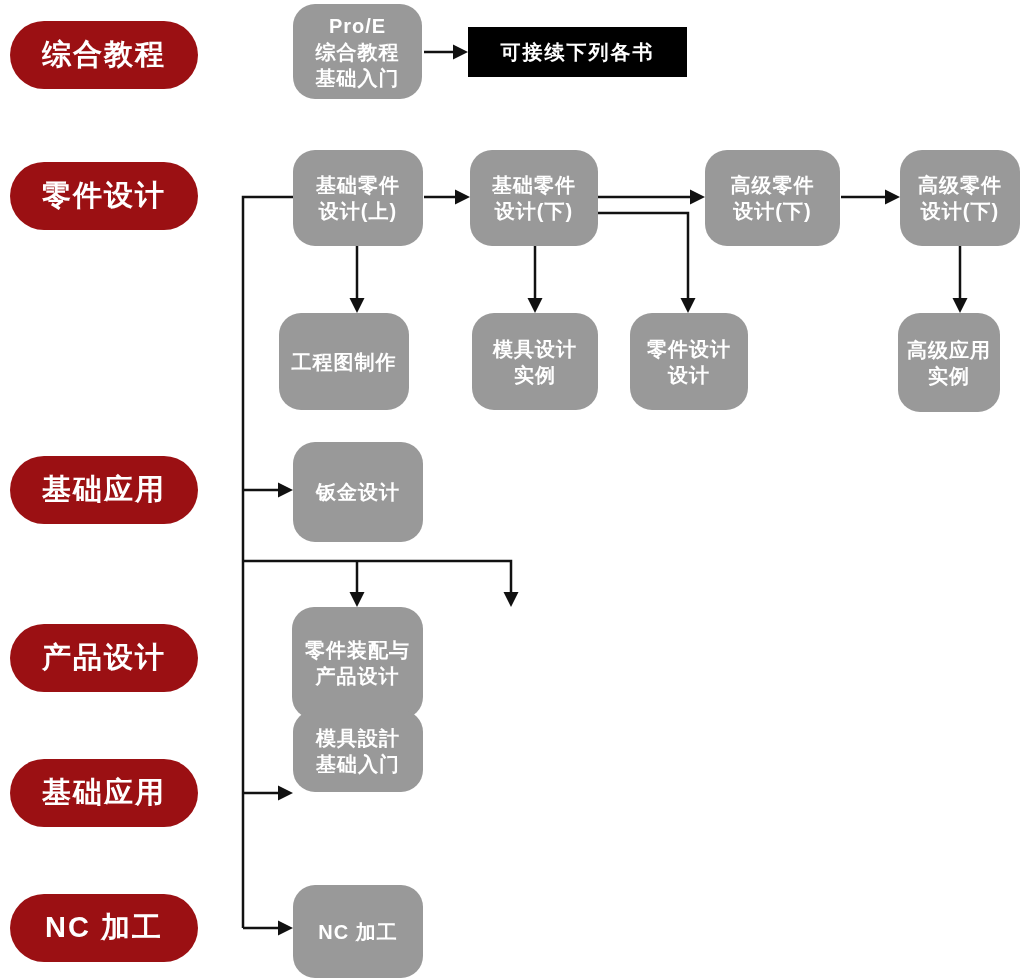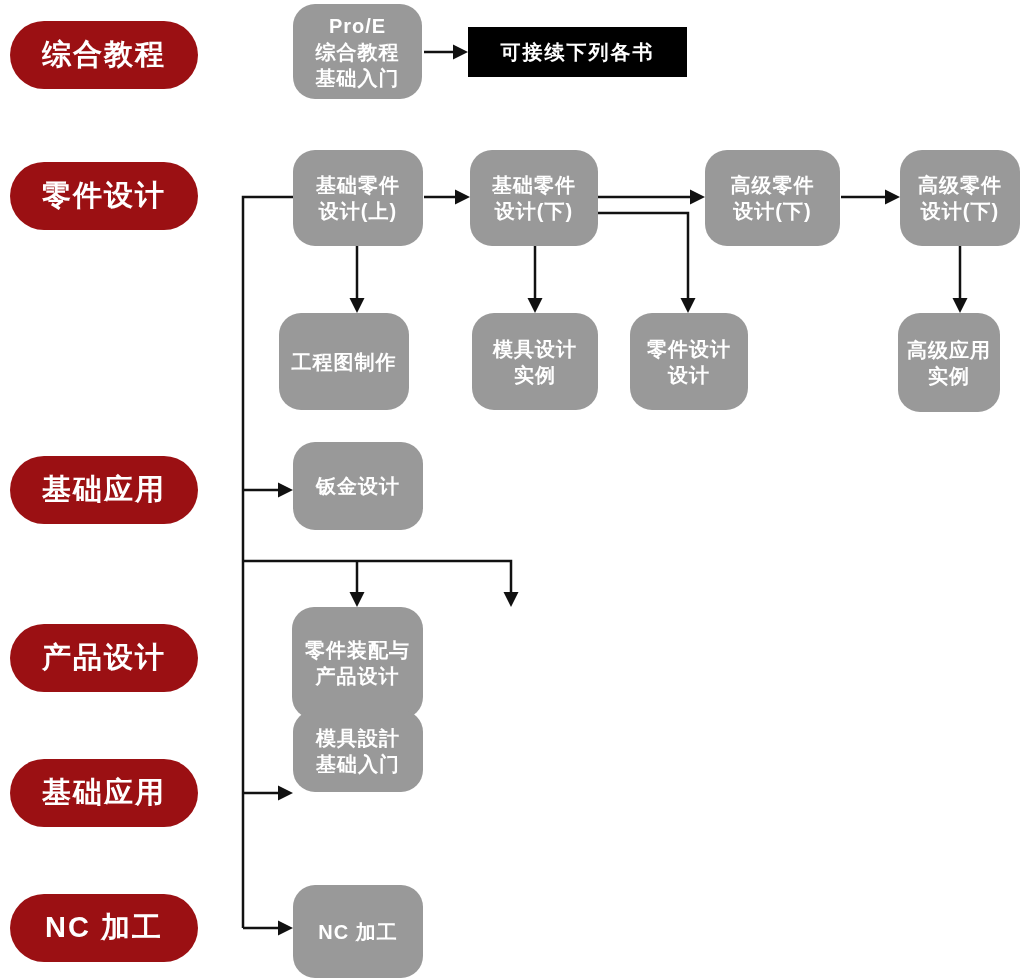--- a/index.html
+++ b/index.html
@@ -88,21 +88,21 @@
 设计(下)</div>
 
   <div class="node" style="left:279px;top:313px;width:130px;height:97px">工程图制作</div>
   <div class="node" style="left:472px;top:313px;width:126px;height:97px">模具设计
 实例</div>
   <div class="node" style="left:630px;top:313px;width:118px;height:97px">零件设计
 设计</div>
   <div class="node" style="left:898px;top:313px;width:102px;height:99px">高级应用
 实例</div>
 
-  <div class="node" style="left:293px;top:442px;width:130px;height:88px">钣金设计</div>
+  <div class="node" style="left:293px;top:442px;width:130px;height:100px">钣金设计</div>
 
   <div class="node" style="left:292px;top:607px;width:131px;height:112px">零件装配与
 产品设计</div>
 
   <div class="node" style="left:293px;top:710px;width:130px;height:82px">模具設計
 基础入门</div>
 
   <div class="node" style="left:293px;top:885px;width:130px;height:93px">NC 加工</div>
 
 </div>

